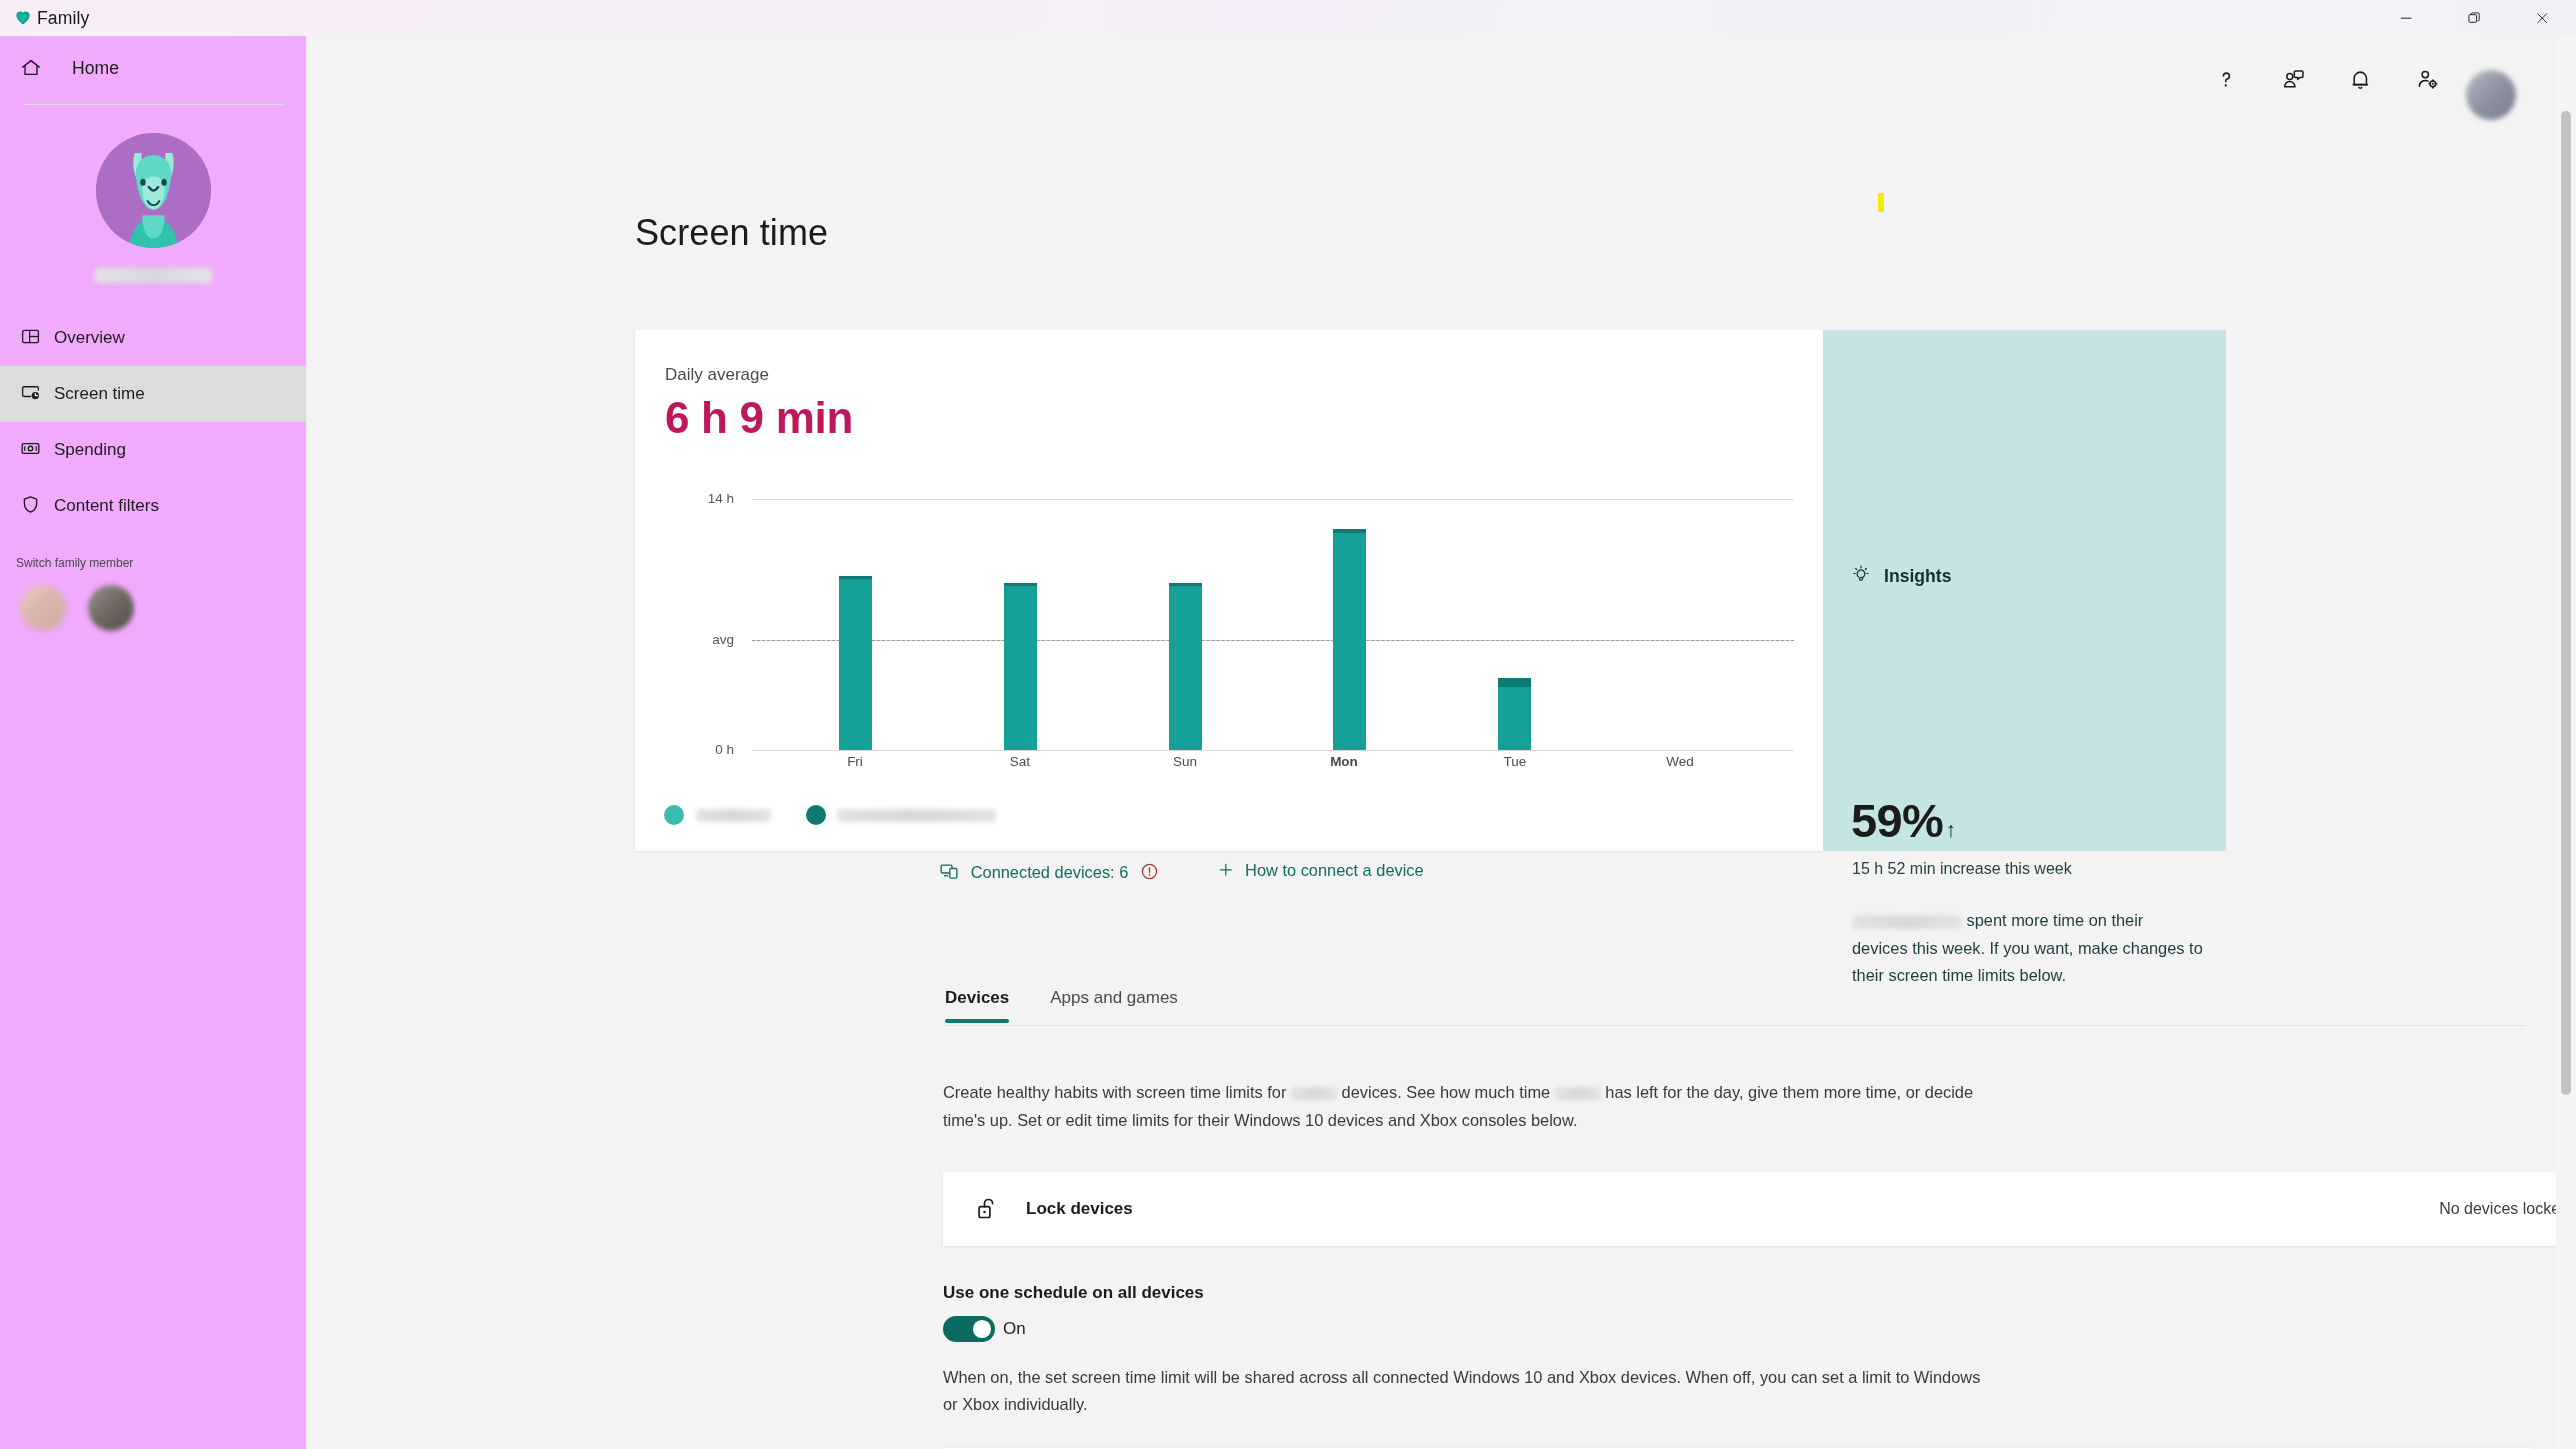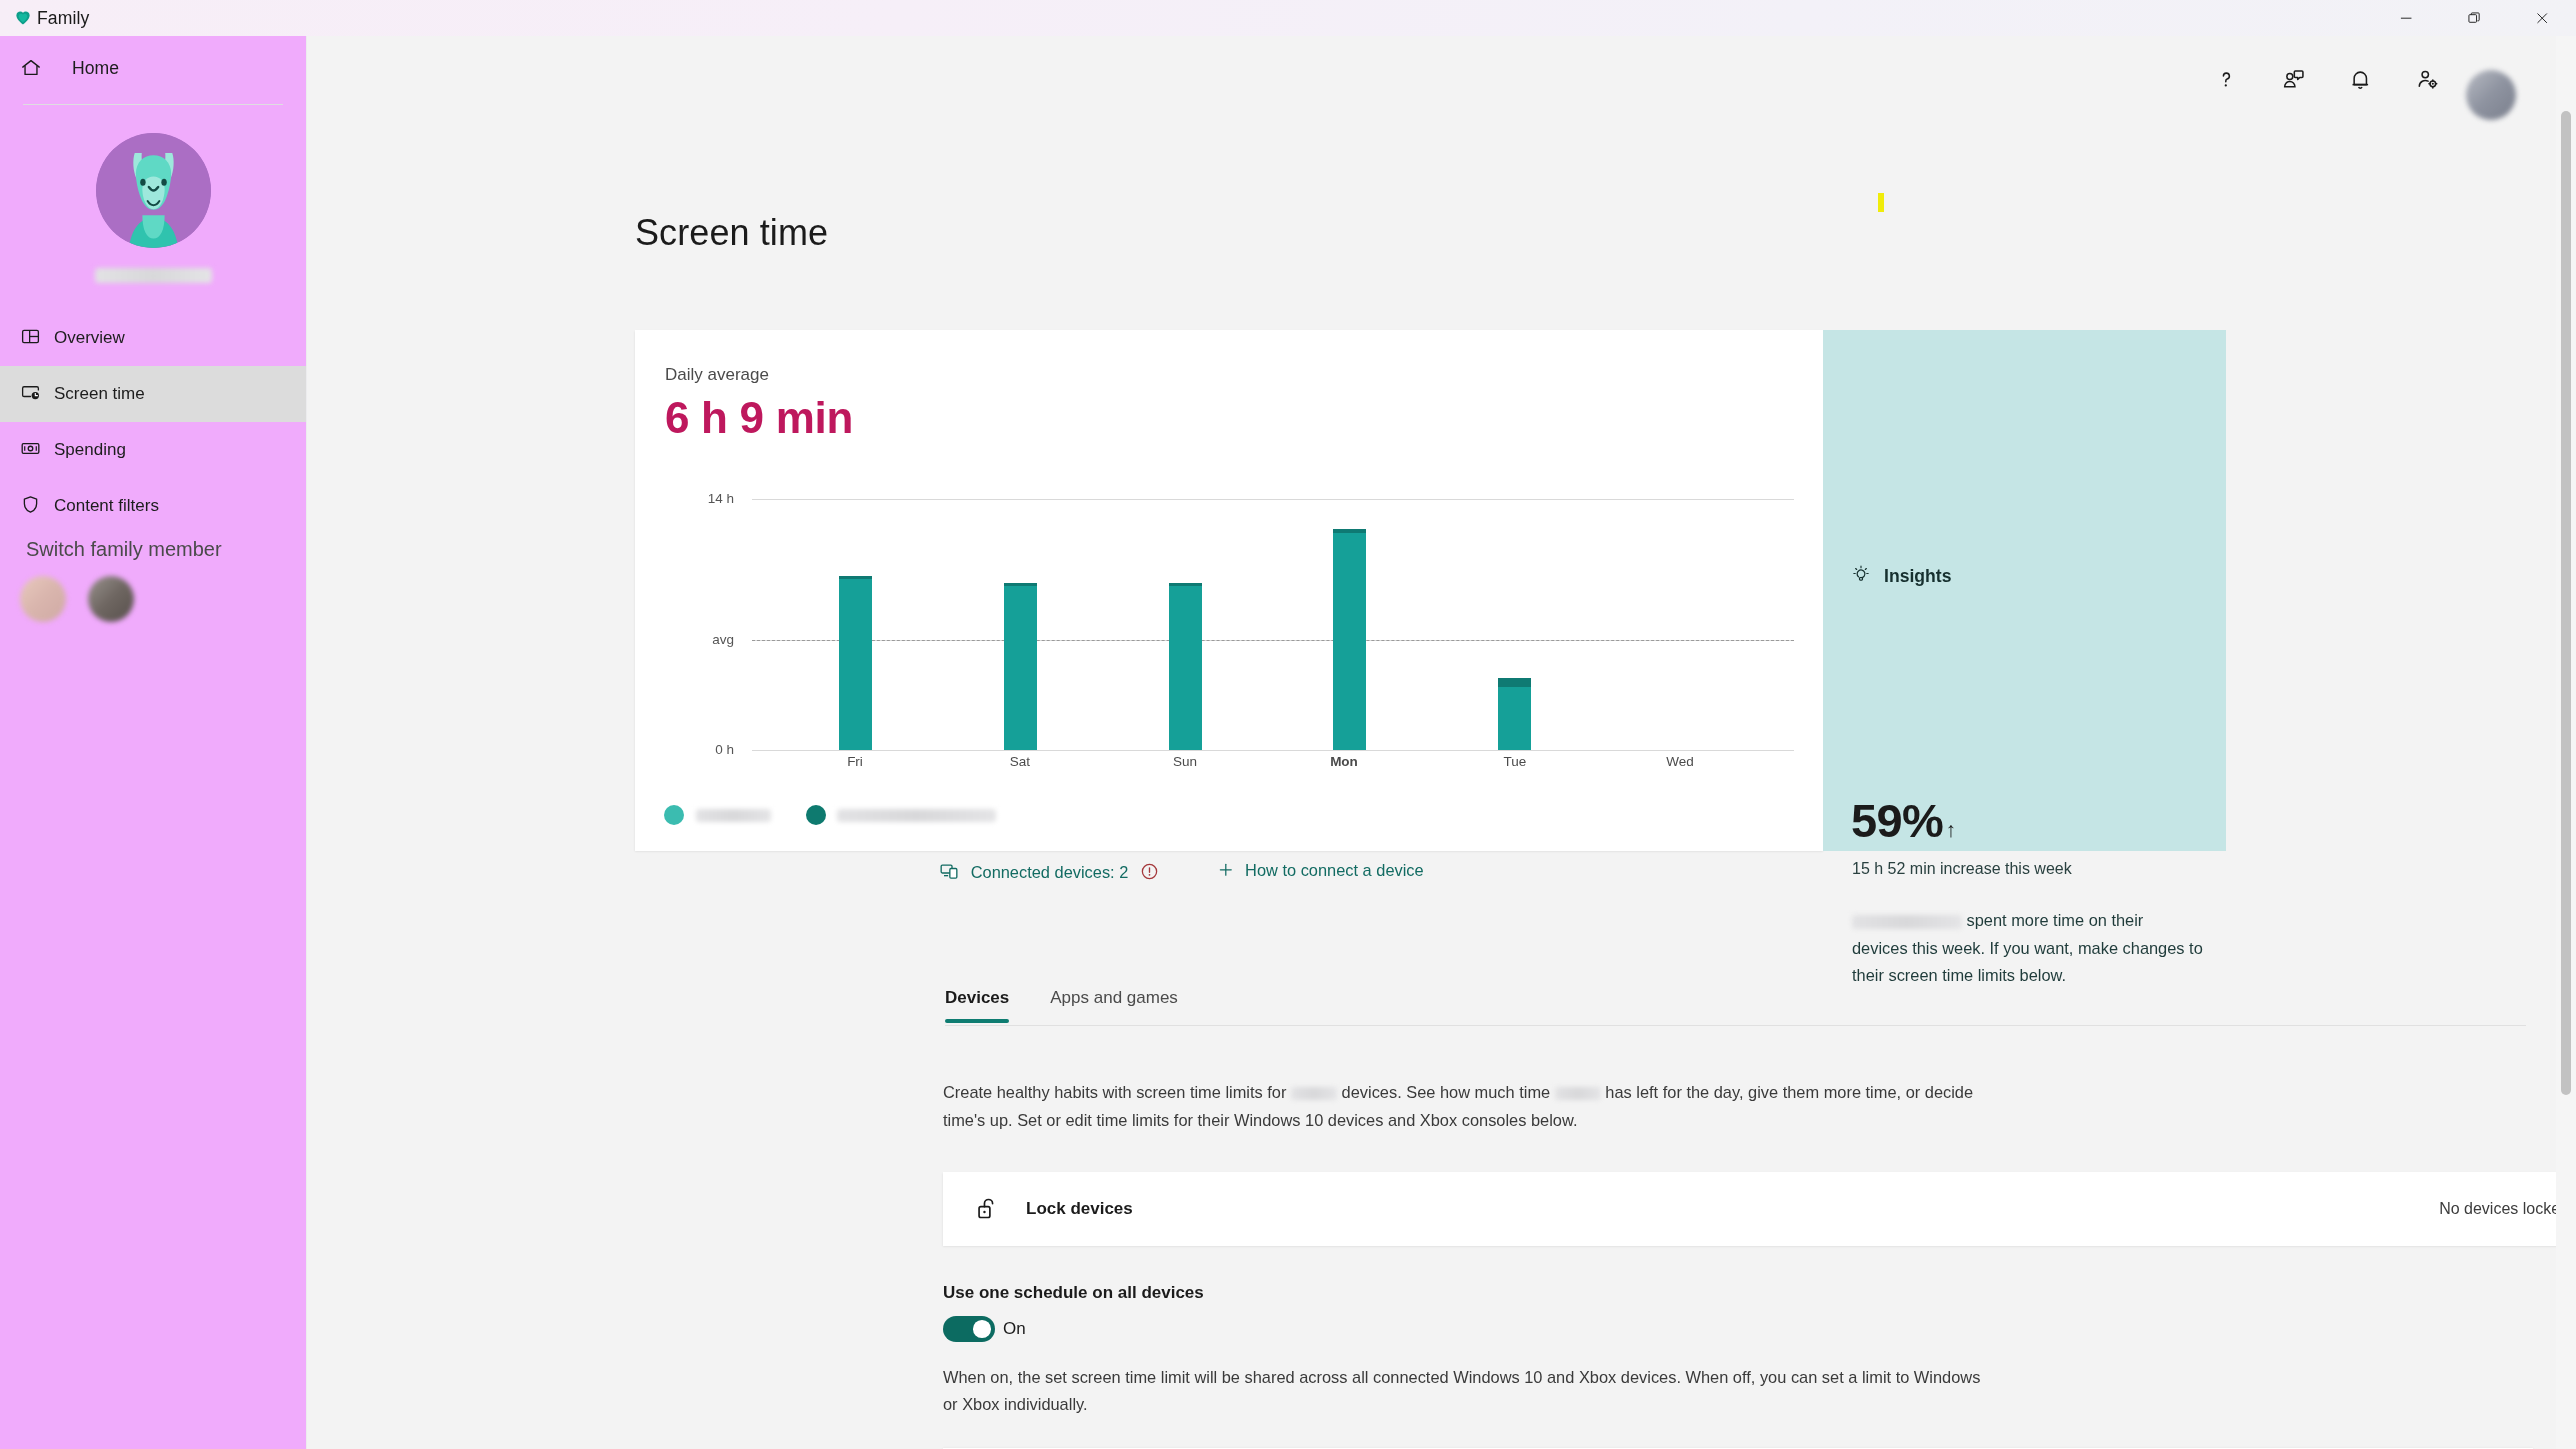--- a/index.html
+++ b/index.html
@@ -52,21 +52,21 @@
   .name-redact { width: 117px; height: 15px; margin-top: 20px; }
 
   .navlist { margin-top: 27px; }
   .navitem {
     display: flex; align-items: center; gap: 13px;
     height: 56px; padding-left: 20px; position: relative;
   }
   .navitem.active { background: #dcdcdc; }
   .navitem .lbl { font-size: 17px; color: #1d1d1d; }
   .section-lbl {
-    font-size: 20px; color: #4a4a4a; padding-left: 26px; margin-top: 4px;
+    font-size: 12px; color: #4a4a4a; padding-left: 16px; margin-top: 22px;
   }
   .member-row { display: flex; gap: 22px; padding-left: 20px; margin-top: 15px; }
   .member-av { width: 46px; height: 46px; border-radius: 50%; }
 
   
   .main {
     position: absolute; top: 36px; left: 307px; width: 2269px; height: 1413px;
     background: #f3f3f3; overflow: hidden;
   }
   .topicons {
@@ -442,21 +442,21 @@
   </div>
 
   <div class="connected">
     <span>
       <svg width="20" height="20" viewBox="0 0 24 24">
           <rect x="2.6" y="5" width="13" height="9.4" rx="1.4" fill="none" stroke="#126b62" stroke-width="1.6"></rect>
           <rect x="13" y="9" width="8.4" height="11.6" rx="1.4" fill="#fff" stroke="#126b62" stroke-width="1.6"></rect>
           <line x1="6" y1="17.6" x2="11" y2="17.6" stroke="#126b62" stroke-width="1.6"></line>
         </svg>
     </span>
-    <span class="conn-txt">Connected devices: 2</span>
+    <span class="conn-txt">Connected devices: 6</span>
     <span>
       <svg width="19" height="19" viewBox="0 0 24 24">
           <circle cx="12" cy="12" r="9" fill="none" stroke="#a4373a" stroke-width="1.6"></circle>
           <line x1="12" y1="7.4" x2="12" y2="13" stroke="#a4373a" stroke-width="1.7" stroke-linecap="round"></line>
           <circle cx="12" cy="16.2" r="1.1" fill="#a4373a"></circle>
         </svg>
     </span>
   </div>
 
   <div class="howto">

